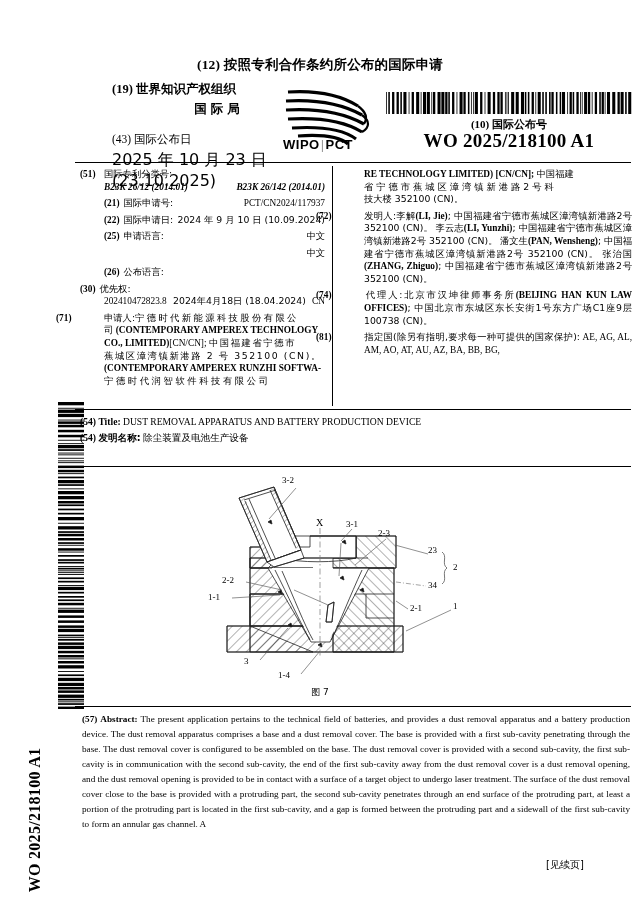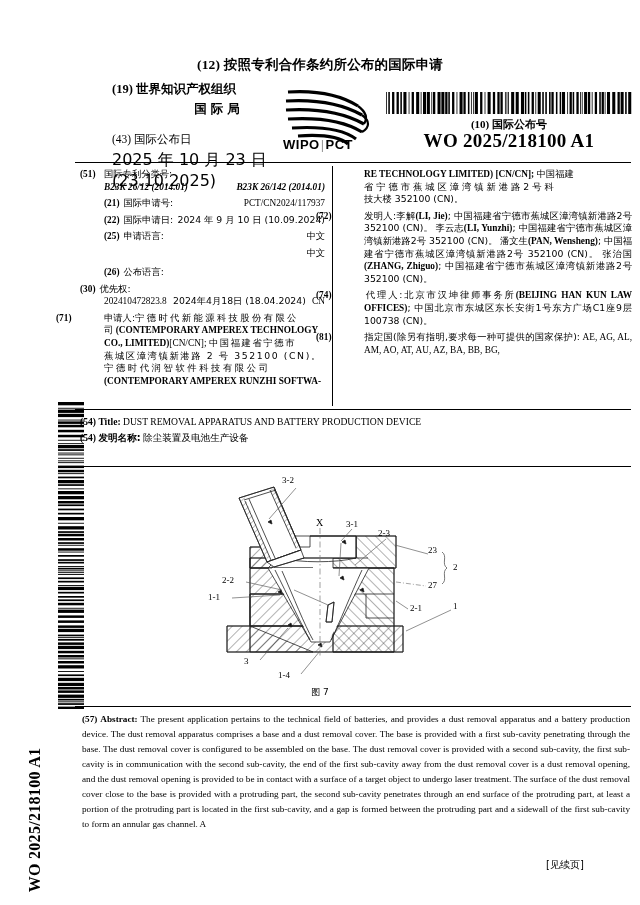--- a/index.html
+++ b/index.html
@@ -414,24 +414,24 @@
         <span class="bold">(CONTEMPORARY AMPEREX TECHNOLOGY</span>
       </div>
       <div class="fld-ind just-full">
         <span class="bold">CO., LIMITED)</span><span>[CN/CN];</span>
         <span class="cjk" style="letter-spacing:1.6px;">中国福建省宁德市</span>
       </div>
       <div class="fld-ind just-full">
         <span class="cjk" style="letter-spacing:1.6px;">蕉城区漳湾镇新港路 2 号 352100 (CN)。</span>
       </div>
       <div class="fld-ind just-full">
+        <span class="bold">(CONTEMPORARY AMPEREX RUNZHI SOFTWA-</span>
+      </div>
+      <div class="fld-ind just-full">
         <span class="cjk" style="letter-spacing:2.6px;">宁德时代润智软件科技有限公司</span>
-      </div>
-      <div class="fld-ind just-full">
-        <span class="bold">(CONTEMPORARY AMPEREX RUNZHI SOFTWA-</span>
       </div>
     </div>
 
   </div>
 
   <div class="col col-right">
 
     <div class="fld">
       <div class="fld-ind just-full" style="text-indent:0;padding-left:24px;">
         <span class="bold">RE TECHNOLOGY LIMITED) [CN/CN];</span>
@@ -696,21 +696,21 @@
       </g>
     </svg>
 
     
     <div style="position:absolute;left:0;top:0;width:300px;height:232px;font-size:9px;font-family:'Liberation Serif',serif;">
       <span style="position:absolute;left:112px;top:5px;">3-2</span>
       <span style="position:absolute;left:176px;top:49px;">3-1</span>
       <span style="position:absolute;left:208px;top:58px;">2-3</span>
       <span style="position:absolute;left:258px;top:75px;">23</span>
       <span style="position:absolute;left:283px;top:92px;">2</span>
-      <span style="position:absolute;left:258px;top:110px;">27</span>
+      <span style="position:absolute;left:258px;top:110px;">34</span>
       <span style="position:absolute;left:240px;top:133px;">2-1</span>
       <span style="position:absolute;left:283px;top:131px;">1</span>
       <span style="position:absolute;left:52px;top:105px;">2-2</span>
       <span style="position:absolute;left:38px;top:122px;">1-1</span>
       <span style="position:absolute;left:74px;top:186px;">3</span>
       <span style="position:absolute;left:108px;top:200px;">1-4</span>
       <span style="position:absolute;left:146px;top:47px;font-size:10px;">X</span>
     </div>
   </div>
 

